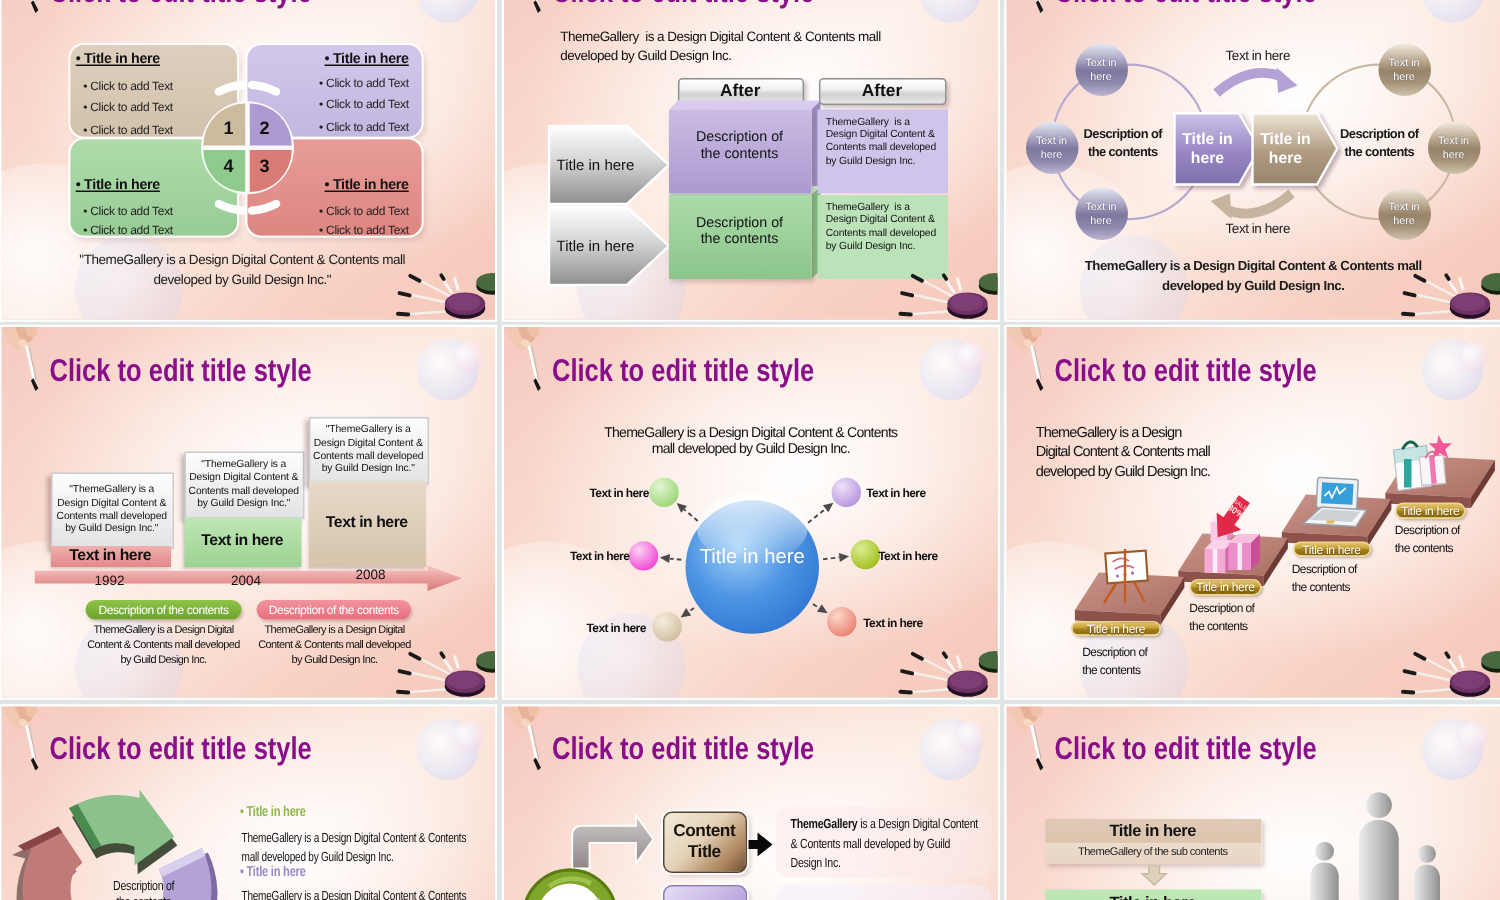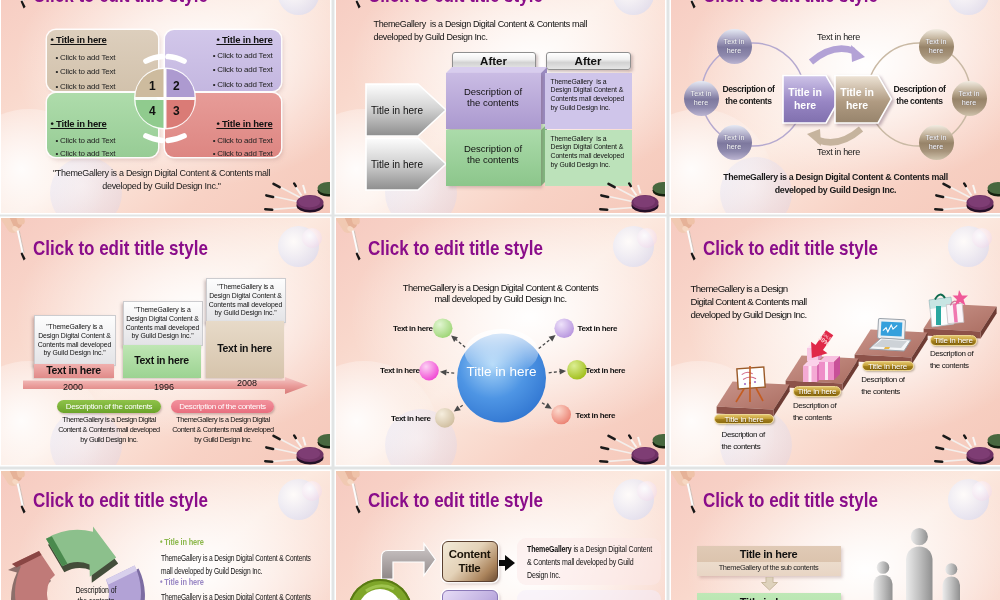--- a/index.html
+++ b/index.html
@@ -257,22 +257,22 @@
  <svg class="ab" width="310" height="19" style="left:22px;top:157.5px">
   <polygon points="0,4.5 262,4.5 262,1 285,9.5 262,18 262,13 0,13" fill="url(#tlg)"></polygon>
   <defs>
         <linearGradient id="tlg" x1="0" y1="0" x2="0" y2="1">
           <stop offset="0" stop-color="#f4c9c7"></stop>
           <stop offset=".5" stop-color="#ea9e9c"></stop>
           <stop offset="1" stop-color="#d87a78"></stop>
         </linearGradient>
       </defs>
  </svg>
- <div class="yr" style="left:62.5px;top:163.5px">2000</div>
- <div class="yr" style="left:153.5px;top:163.5px">1996</div>
+ <div class="yr" style="left:62.5px;top:163.5px">1992</div>
+ <div class="yr" style="left:153.5px;top:163.5px">2004</div>
  <div class="yr" style="left:236.5px;top:160px">2008</div>
  <div class="pill" style="left:56.5px;top:181.5px;width:104px;background:linear-gradient(180deg,#8fc34a,#6ca32a)">Description of the contents</div>
  <div class="pill" style="left:170.5px;top:181.5px;width:103px;background:linear-gradient(180deg,#f2939e,#e86e7e)">Description of the contents</div>
  <div class="tg3" style="left:56px;top:196.5px;width:105px">ThemeGallery is a Design Digital<br>Content &amp; Contents mall developed<br>by Guild Design Inc.</div>
  <div class="tg3" style="left:170px;top:196.5px;width:105px">ThemeGallery is a Design Digital<br>Content &amp; Contents mall developed<br>by Guild Design Inc.</div>
  <svg class="ab" width="90" height="42" style="left:240px;top:205px">
       <use href="#compact"></use>
     </svg>
 </div>
 

